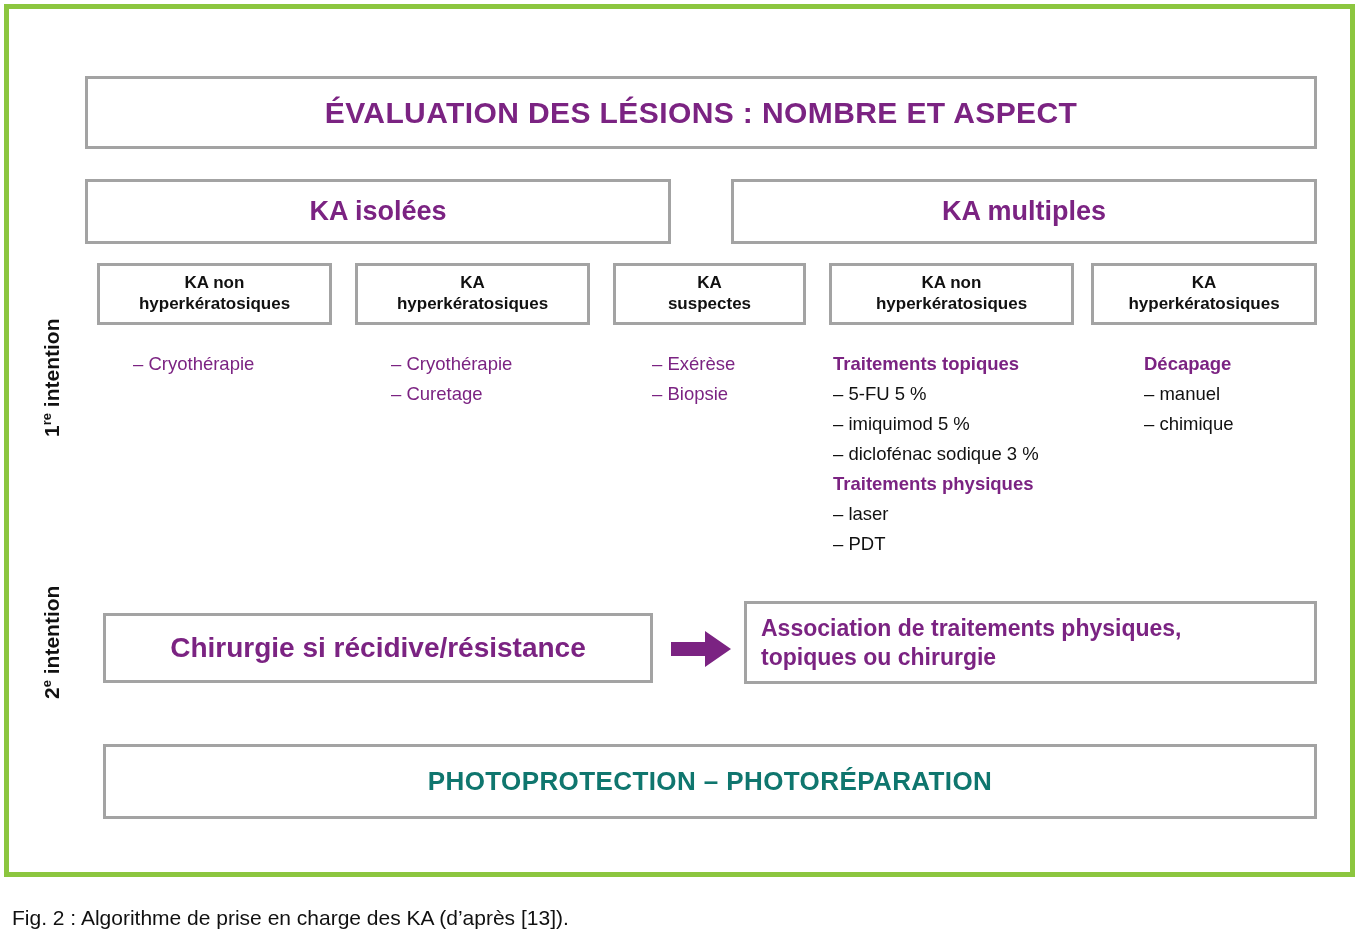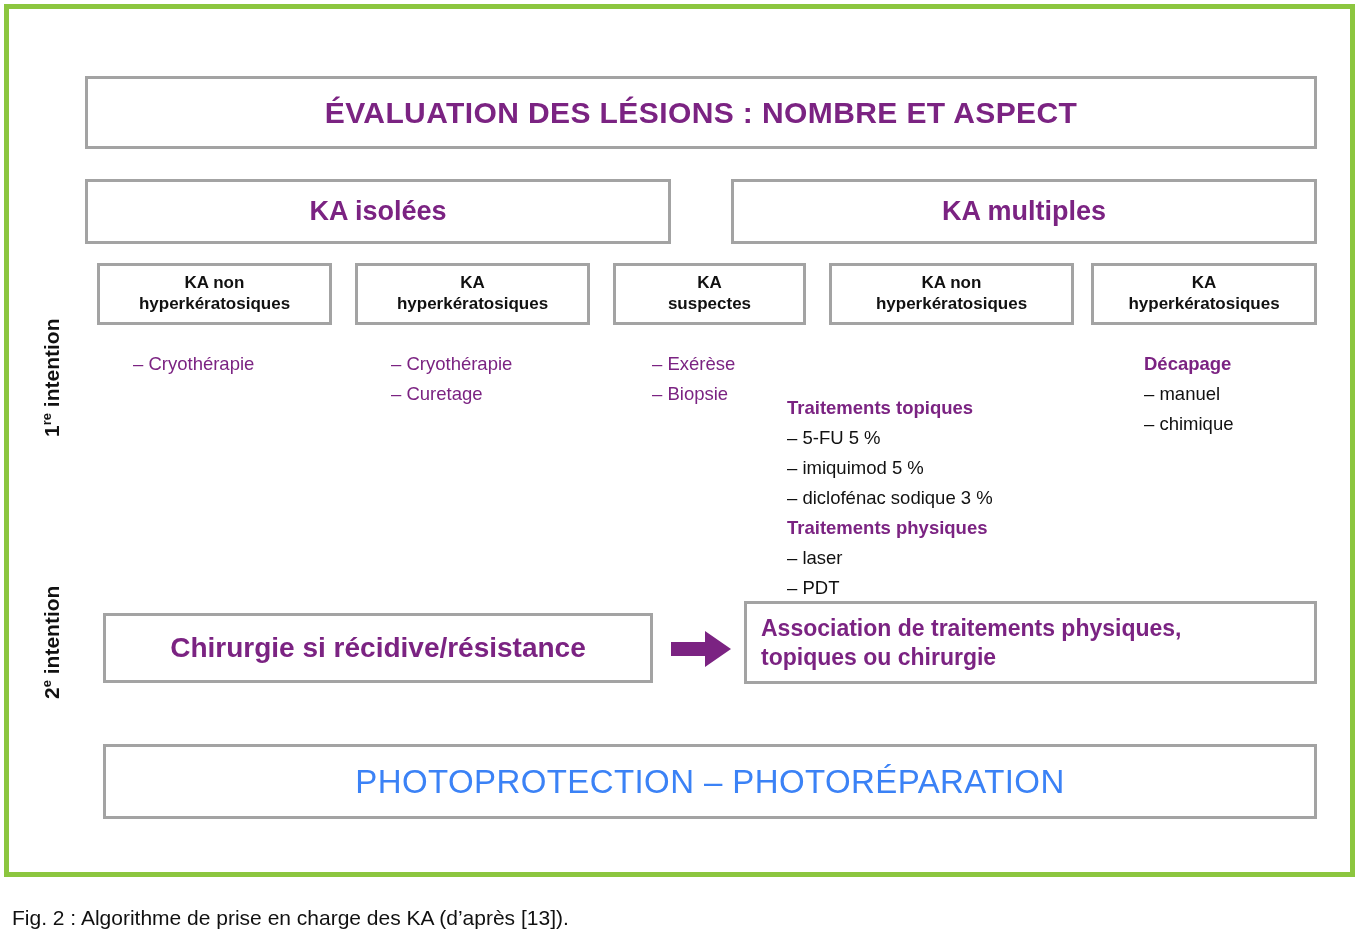--- a/index.html
+++ b/index.html
@@ -76,21 +76,21 @@
     line-height: 1.62;
   }
   .list .item { white-space: nowrap; }
   .item.purple { color: #7B2382; }
   .item.black  { color: #111111; }
   .item.head   { color: #7B2382; font-weight: bold; }
 
   #list-0 { left: 124px; }
   #list-1 { left: 382px; }
   #list-2 { left: 643px; }
-  #list-3 { left: 778px; margin-top: 44px; }
+  #list-3 { left: 824px; }
   #list-4 { left: 1135px; }
 
   
   #box-chirurgie {
     left: 94px; top: 604px; width: 550px; height: 70px;
   }
   #box-chirurgie .txt {
     color: #7B2382; font-weight: bold; font-size: 28px;
   }
   #arrow-right {
@@ -107,21 +107,21 @@
   }
   #box-association .txt {
     color: #7B2382; font-weight: bold; font-size: 23px; line-height: 1.26;
   }
 
   
   #banner-photoprotection {
     left: 94px; top: 735px; width: 1214px; height: 75px;
   }
   #banner-photoprotection .txt {
-    color: #3b82f6; font-weight: normal; font-size: 33px; letter-spacing: 0.4px;
+    color: #0f766e; font-weight: bold; font-size: 26px; letter-spacing: 0.4px;
   }
 
   
   .vlabel {
     position: absolute;
     color: #111111;
     font-weight: bold;
     font-size: 21px;
     transform-origin: left top;
     transform: rotate(-90deg);

